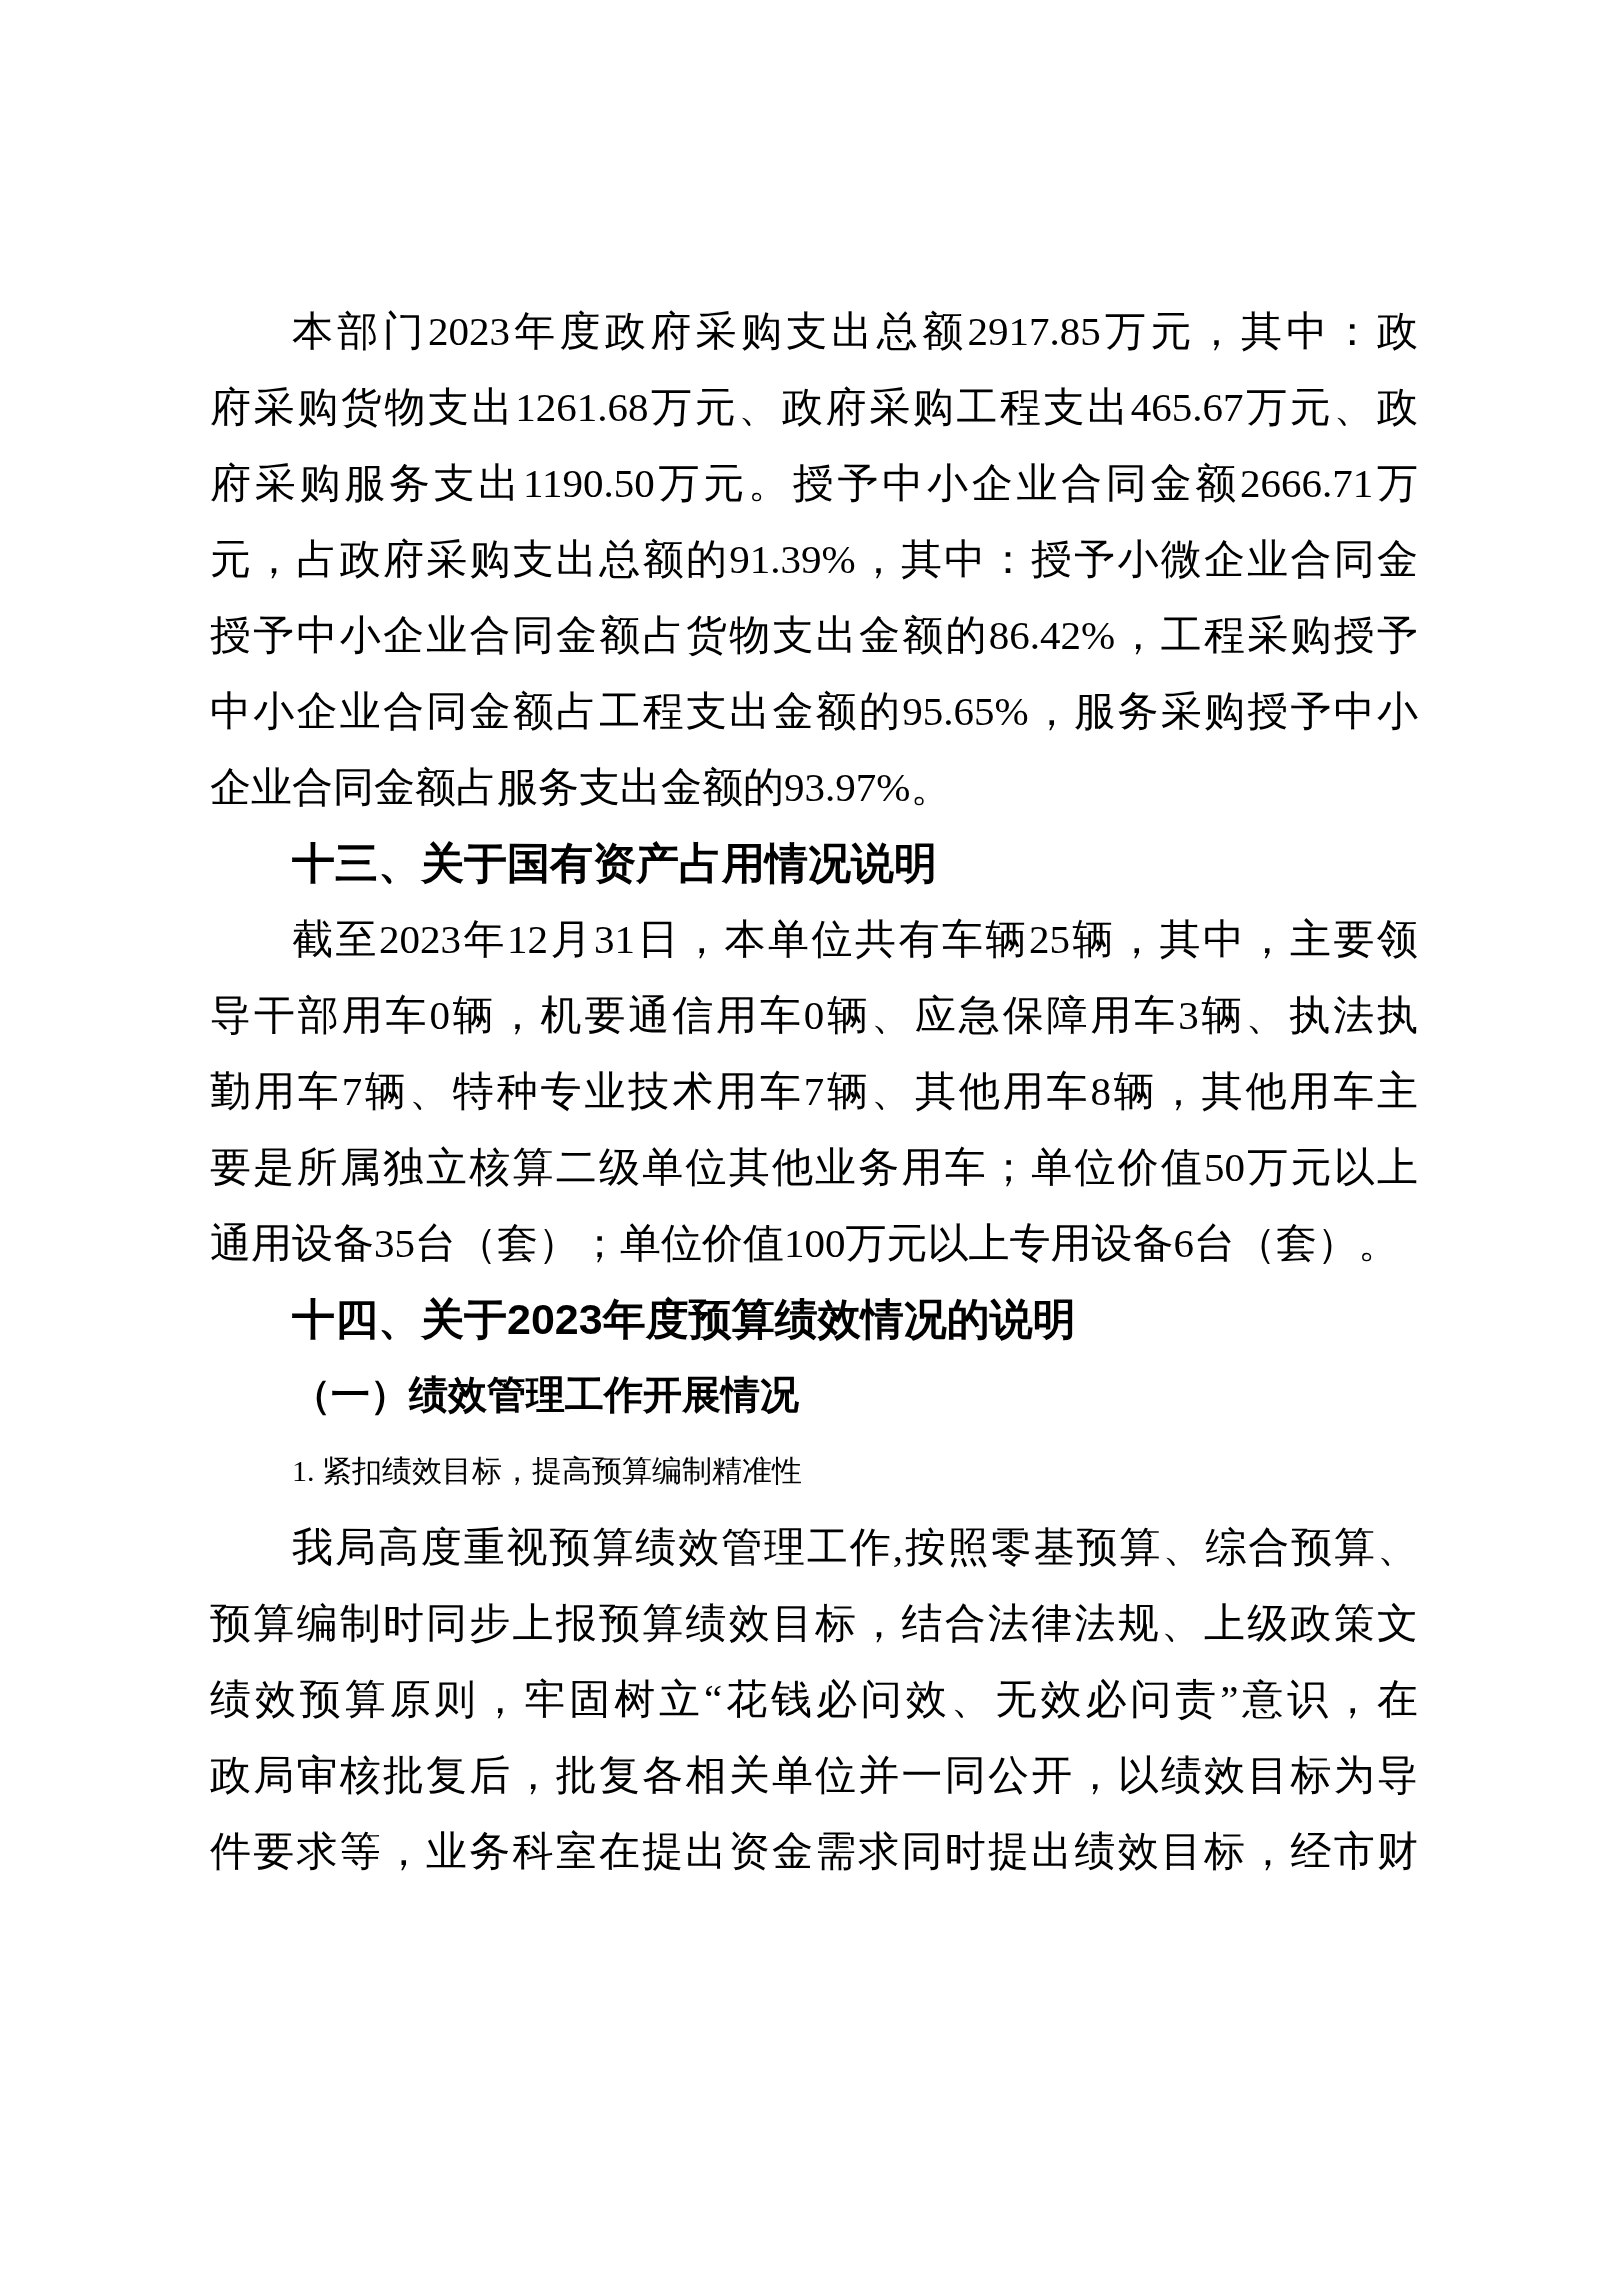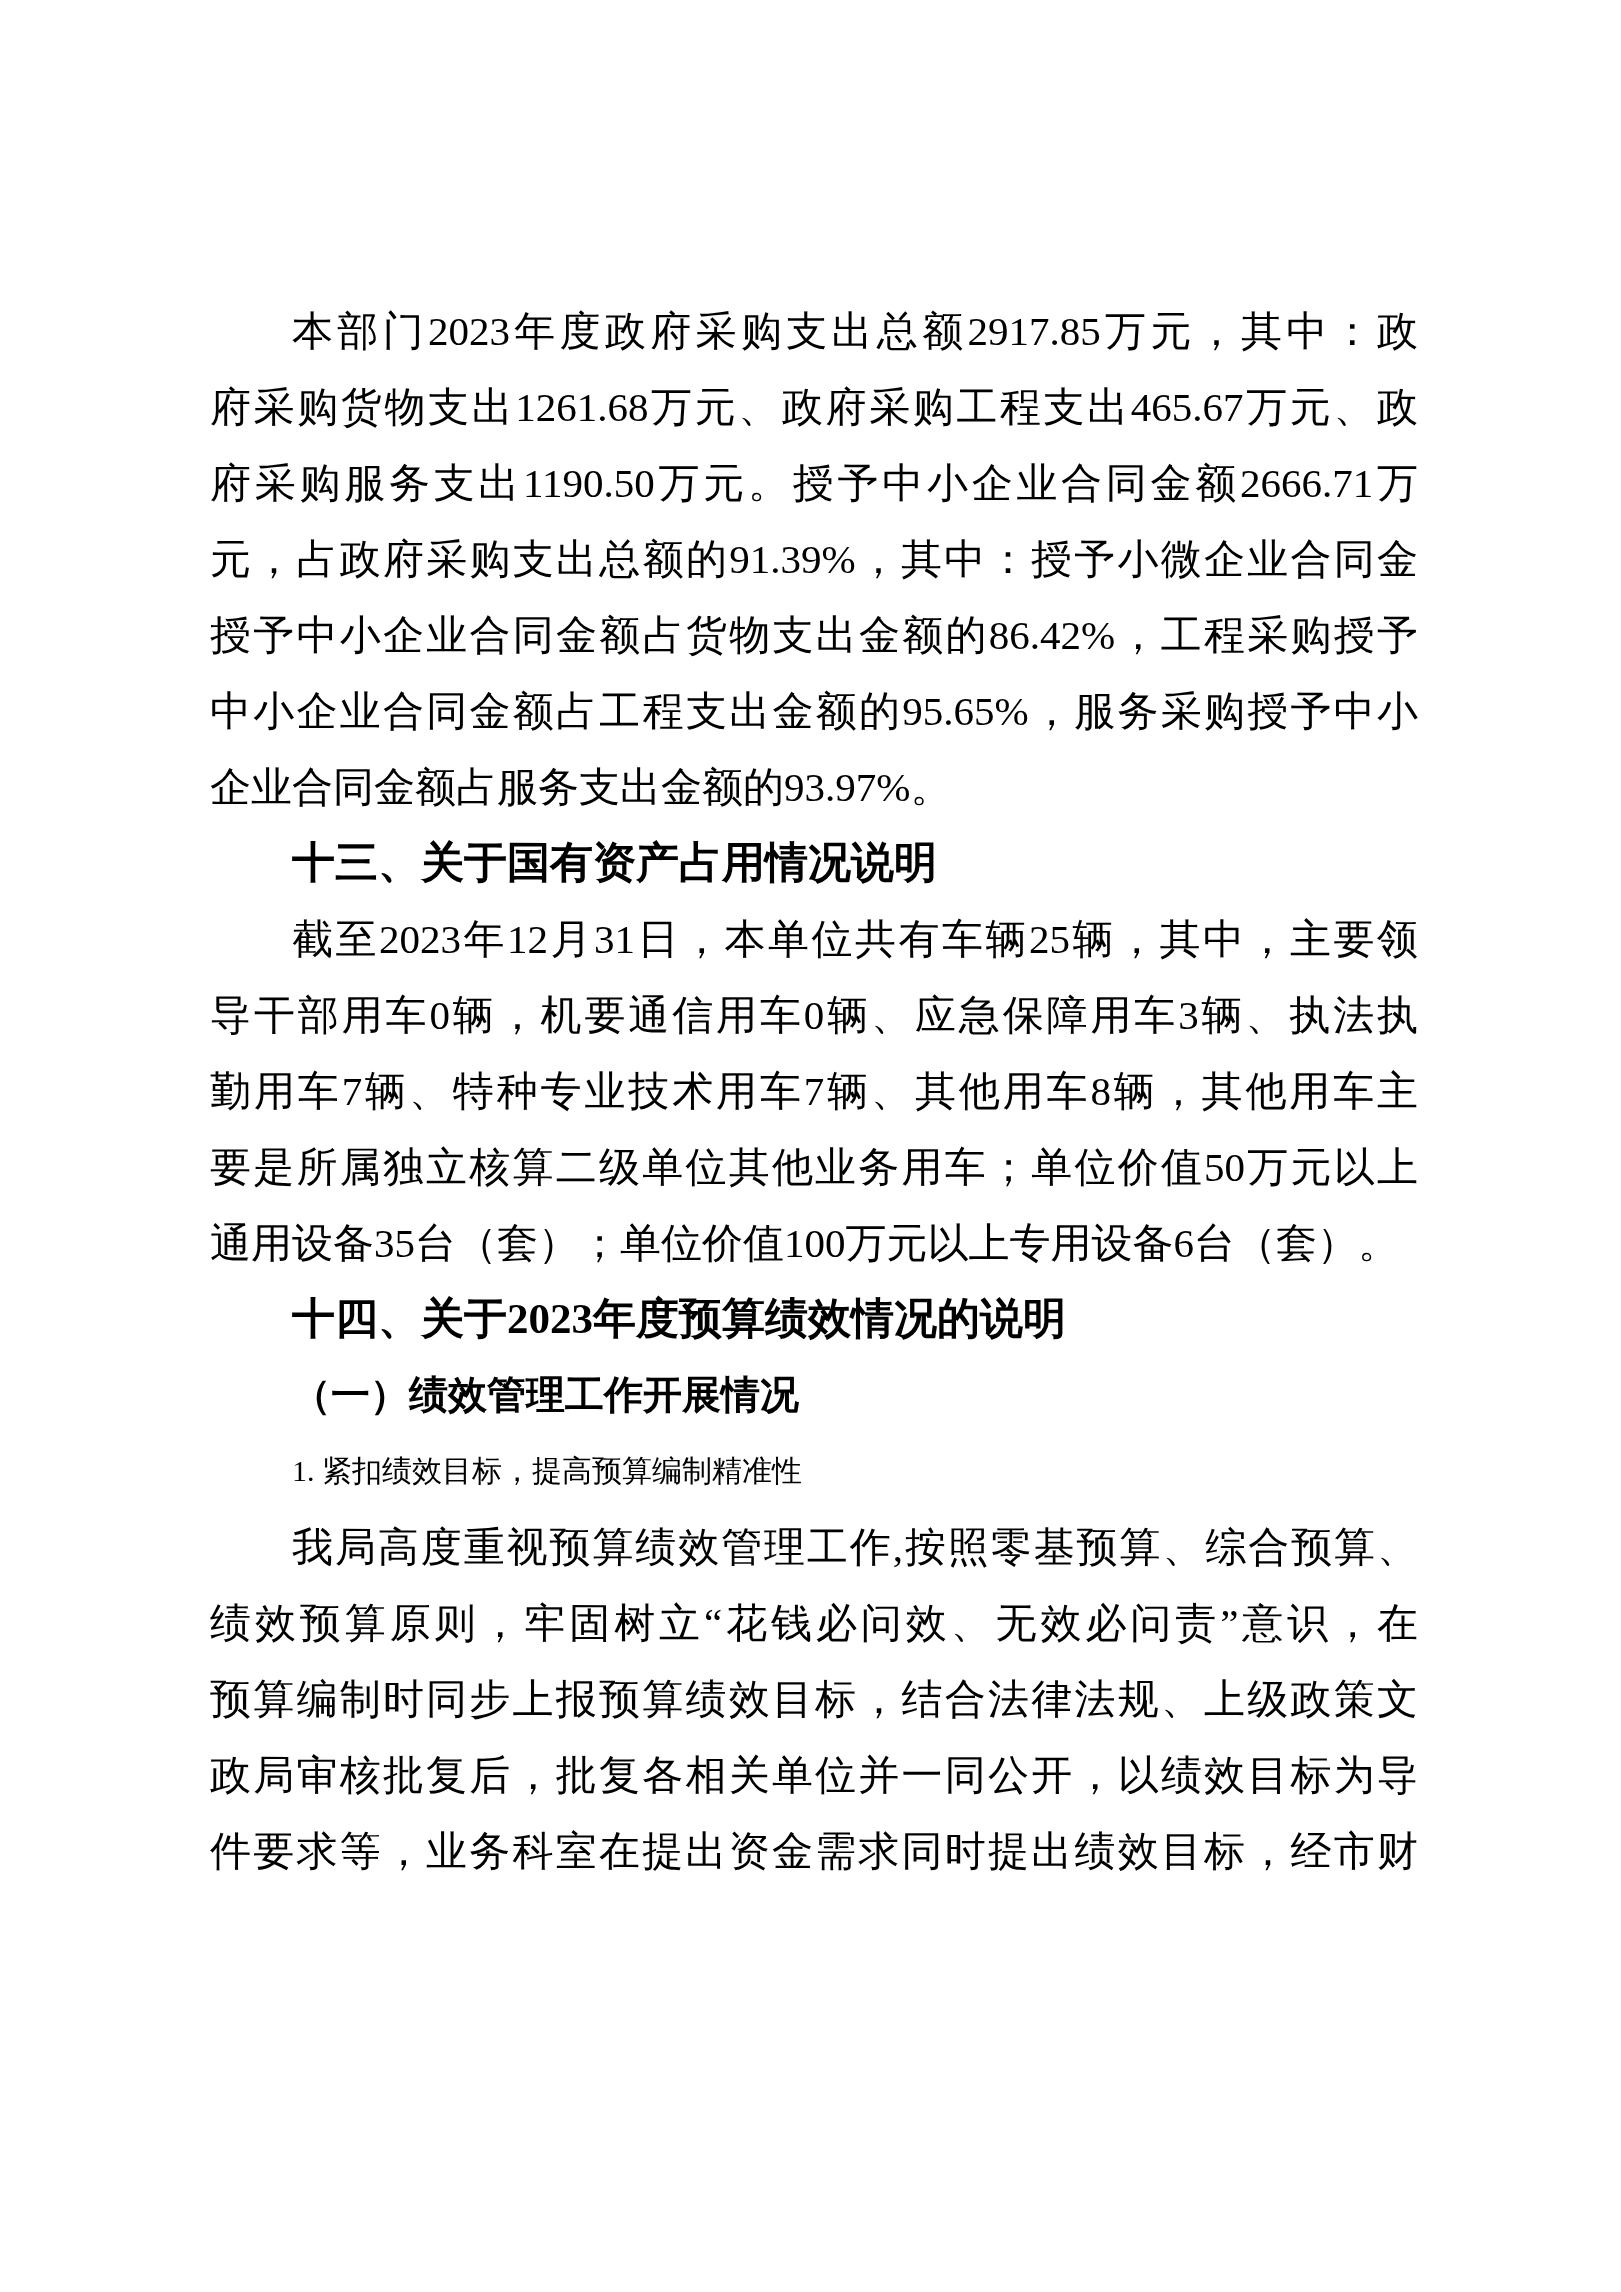--- a/index.html
+++ b/index.html
@@ -31,21 +31,21 @@
     text-align-last: left;
     white-space: normal;
   }
   .just {
     text-align-last: justify;
   }
   .indent {
     text-indent: 82px;
   }
   .h1 {
-    font-family: Liberation Serif, serif;
+    font-family: Liberation Sans, sans-serif;
     font-weight: 700;
     font-size: 43px;
     text-align: left;
     text-align-last: left;
   }
   .h2 {
     font-family: "Liberation Serif", "DejaVu Serif", serif;
     font-weight: 700;
     font-size: 39px;
     text-align: left;
@@ -73,19 +73,19 @@
     <div class="line h1 indent">十三、关于国有资产占用情况说明</div>
     <div class="line indent just">截至2023年12月31日，本单位共有车辆25辆，其中，主要领</div>
     <div class="line just">导干部用车0辆，机要通信用车0辆、应急保障用车3辆、执法执</div>
     <div class="line just">勤用车7辆、特种专业技术用车7辆、其他用车8辆，其他用车主</div>
     <div class="line just">要是所属独立核算二级单位其他业务用车；单位价值50万元以上</div>
     <div class="line">通用设备35台（套）；单位价值100万元以上专用设备6台（套）。</div>
     <div class="line h1 indent">十四、关于2023年度预算绩效情况的说明</div>
     <div class="line h2 indent">（一）绩效管理工作开展情况</div>
     <div class="line h3 indent">1. 紧扣绩效目标，提高预算编制精准性</div>
     <div class="line indent just">我局高度重视预算绩效管理工作,按照零基预算、综合预算、</div>
+    <div class="line just">预算编制时同步上报预算绩效目标，结合法律法规、上级政策文</div>
     <div class="line just">绩效预算原则，牢固树立“花钱必问效、无效必问责”意识，在</div>
-    <div class="line just">预算编制时同步上报预算绩效目标，结合法律法规、上级政策文</div>
     <div class="line just">政局审核批复后，批复各相关单位并一同公开，以绩效目标为导</div>
     <div class="line just">件要求等，业务科室在提出资金需求同时提出绩效目标，经市财</div>
   </div>
 </div>
 
 
 </body></html>

